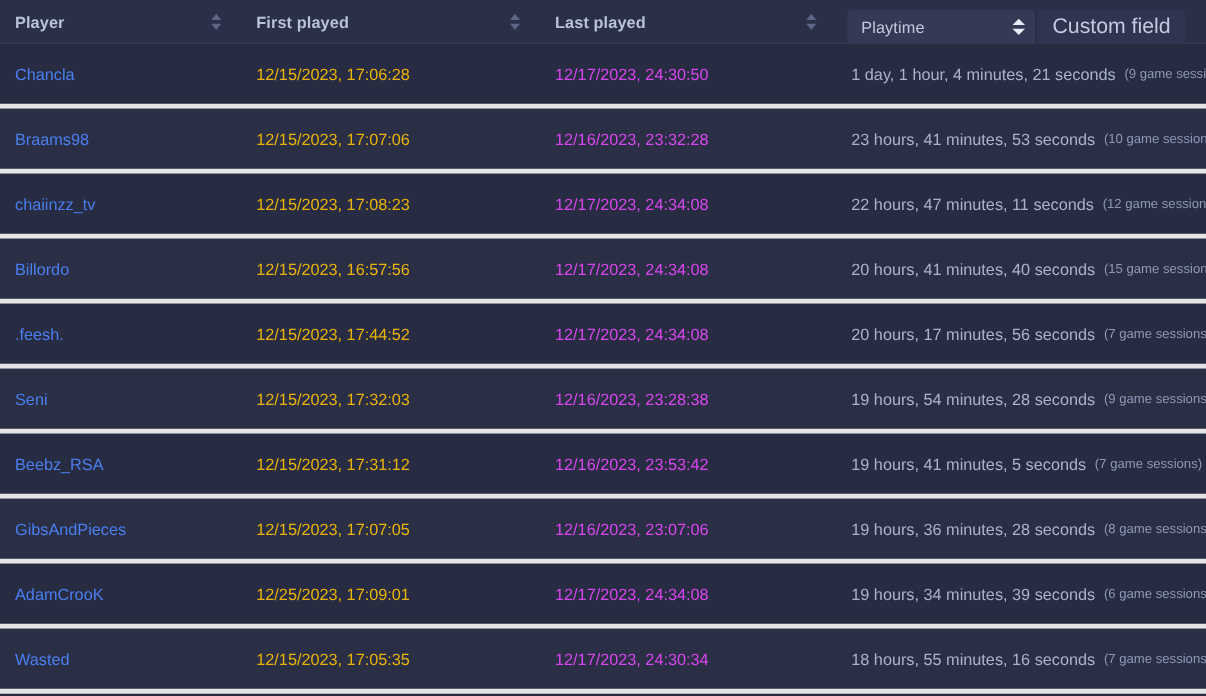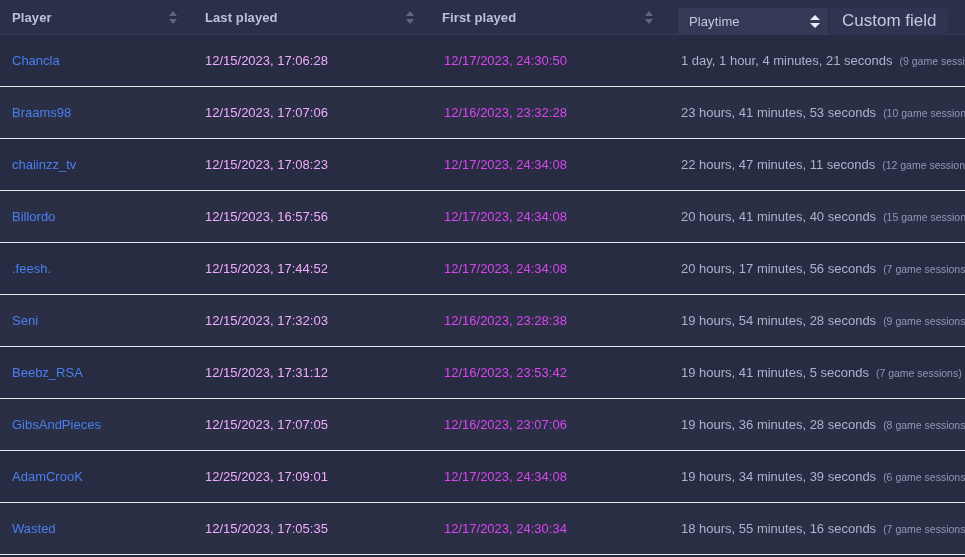--- a/index.html
+++ b/index.html
@@ -137,35 +137,35 @@
     display: flex;
     flex-direction: column;
     overflow: hidden;
   }
 
   .tr {
     height: 52px;
     min-height: 52px;
     display: flex;
     align-items: center;
-    border-bottom: 1px solid #e5e5e5;
+    border-bottom: 4px solid #e5e5e5;
     background: #272c42;
   }
   .tr.alt { background: #2a2f46; }
 
   .td {
     height: 52px;
     display: flex;
     align-items: center;
     font-size: 13px;
     overflow: hidden;
   }
 
   .td-player  { width: 193px; padding-left: 12px; }
-  .td-first   { width: 239px; padding-left: 12px; color: #f0abfc; }
+  .td-first   { width: 239px; padding-left: 12px; color: #eab308; }
   .td-last    { width: 237px; padding-left: 12px; color: #d946ef; }
   .td-play    { flex: 1; padding-left: 12px; color: #aab3cc; }
 
   .player-link {
     color: #4a7ff0;
     text-decoration: none;
     white-space: nowrap;
     cursor: pointer;
   }
 
@@ -185,30 +185,30 @@
   <div class="thead">
 
     <div class="th col-player">
       <span class="th-label">Player</span>
       <span class="sort-icon">
         <span class="up"></span>
         <span class="down"></span>
       </span>
     </div>
 
-    <div class="th col-last">
-      <span class="th-label">Last played</span>
+    <div class="th col-first">
+      <span class="th-label">First played</span>
       <span class="sort-icon">
         <span class="up"></span>
         <span class="down"></span>
       </span>
     </div>
 
-    <div class="th col-first">
-      <span class="th-label">First played</span>
+    <div class="th col-last">
+      <span class="th-label">Last played</span>
       <span class="sort-icon">
         <span class="up"></span>
         <span class="down"></span>
       </span>
     </div>
 
     <div class="th col-custom">
       <div class="select-playtime">
         <span class="sel-label">Playtime</span>
         <span class="chevron-updown">

